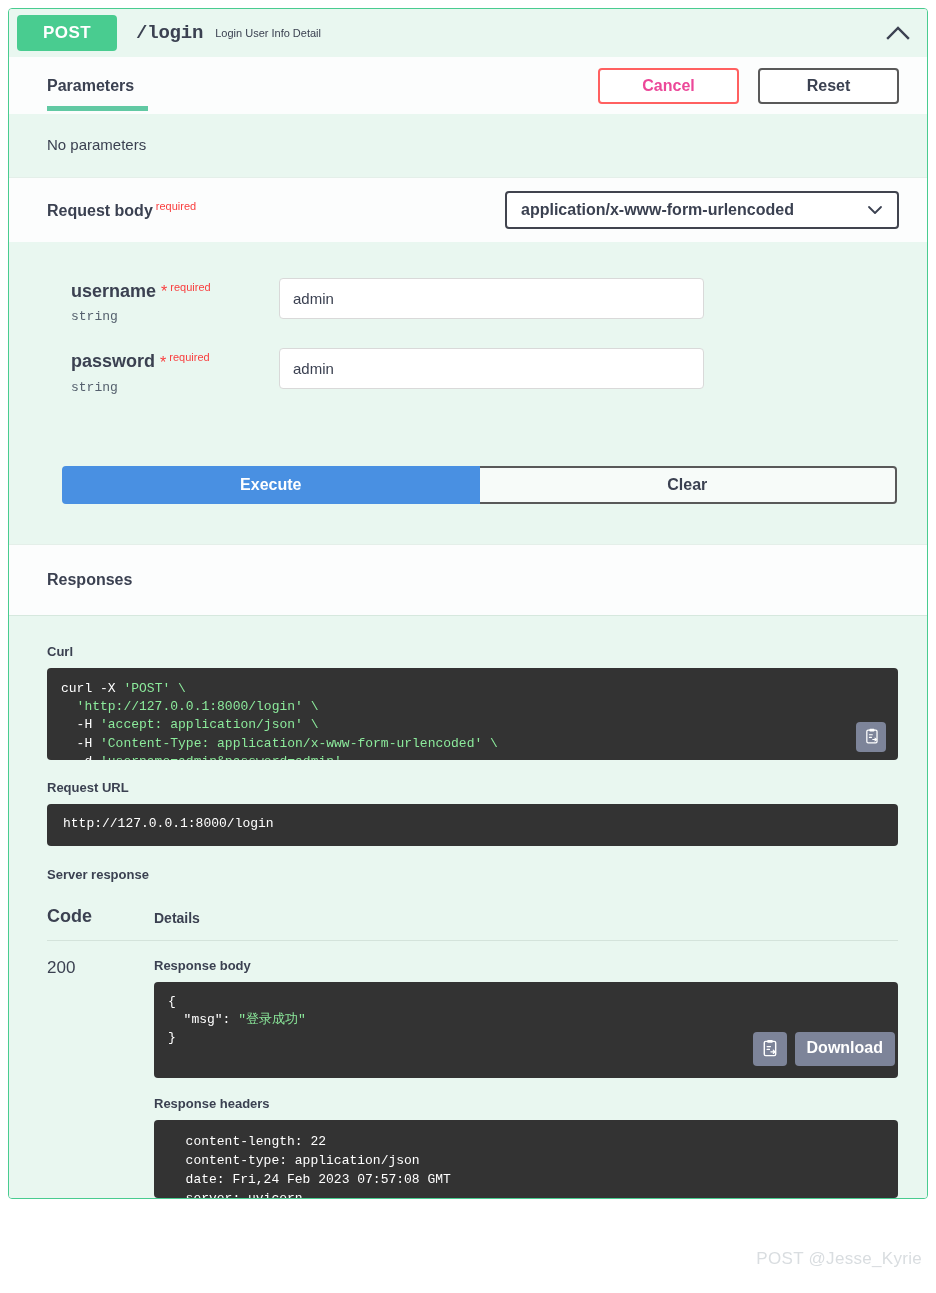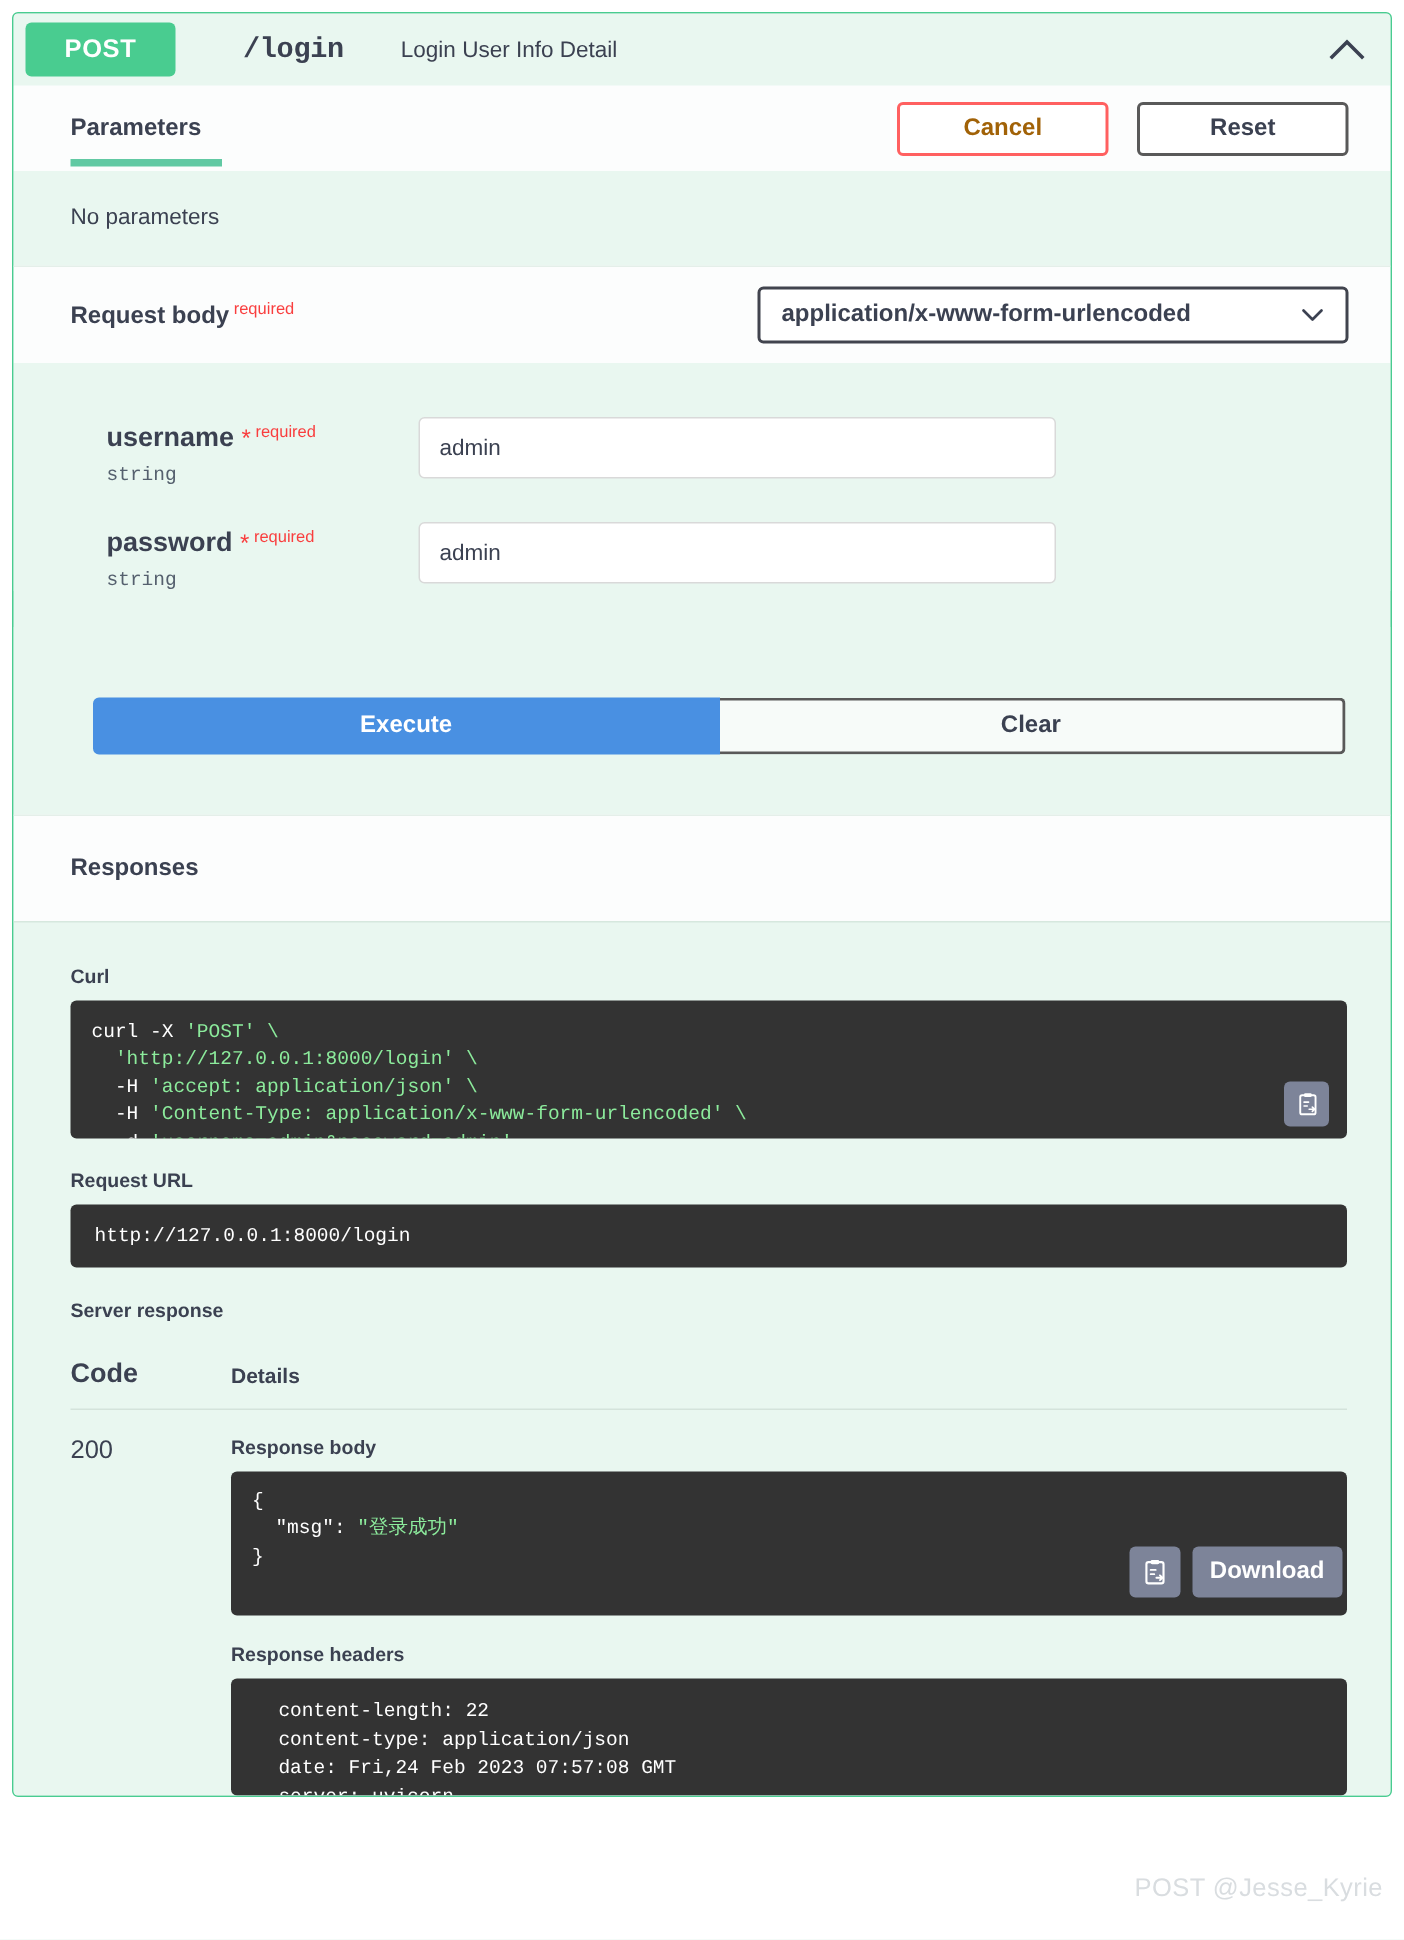--- a/index.html
+++ b/index.html
@@ -21,21 +21,20 @@
     overflow:hidden;
   }
   
   .op-header{
     height:48px;
     display:flex;
     align-items:center;
     background:#e9f7f0;
     padding:0 8px 0 8px;
     box-sizing:border-box;
-    gap:26px;
   }
   .method-badge{
     width:100px;height:36px;
     border-radius:4px;
     background:#49cc90;
     color:#ffffff;
     font-size:17px;
     font-weight:bold;
     display:flex;align-items:center;justify-content:center;
     letter-spacing:.4px;
@@ -44,21 +43,21 @@
   .op-path{
     margin-left:19px;
     font-family:"Liberation Mono", monospace;
     font-size:19px;
     font-weight:bold;
     color:#3b4151;
     letter-spacing:-.2px;
   }
   .op-summary{
     margin-left:12px;
-    font-size:15px;
+    font-size:11px;
     color:#3b4151;
   }
   .op-spacer{flex:1 1 auto;}
   .chevron-up{
     width:34px;height:34px;
     display:flex;align-items:center;justify-content:center;
     margin-right:4px;
   }
   
   .tab-row{
@@ -86,21 +85,21 @@
   .btn{
     height:36px;
     border-radius:4px;
     display:flex;align-items:center;justify-content:center;
     font-size:16px;
     font-weight:bold;
     background:#ffffff;
     box-sizing:border-box;
     cursor:pointer;
   }
-  .btn-cancel{width:141px;border:2px solid #ff6060;color:#a16207;}
+  .btn-cancel{width:141px;border:2px solid #ff6060;color:#ec4899;}
   .btn-reset{width:141px;border:2px solid #595959;color:#3b4151;}
   
   .no-params{
     background:#e9f7f0;
     padding:22px 0 24px 38px;
     font-size:15px;
     color:#3b4151;
   }
   
   .reqbody-row{

